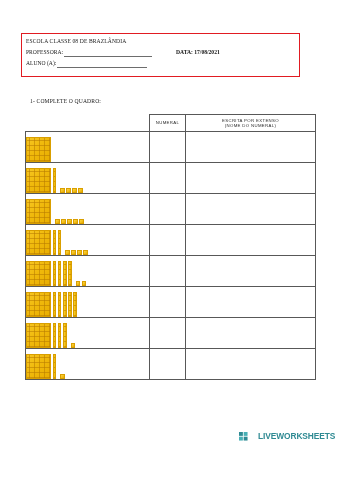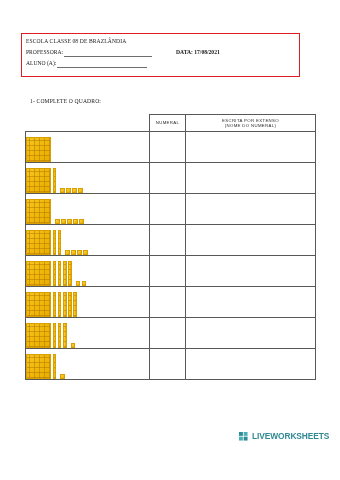--- a/index.html
+++ b/index.html
@@ -147,21 +147,21 @@
     margin-left: 1px;
   }
 
   
   .footer-logo {
     position: absolute;
     left: 239px;
     top: 432px;
     display: flex;
     align-items: center;
-    gap: 4px;
+    gap: 10px;
   }
   .logo-mark {
     width: 9px;
     height: 9px;
     display: block;
   }
   .logo-text {
     font-family: "Liberation Sans", sans-serif;
     font-size: 8.4px;
     font-weight: bold;

